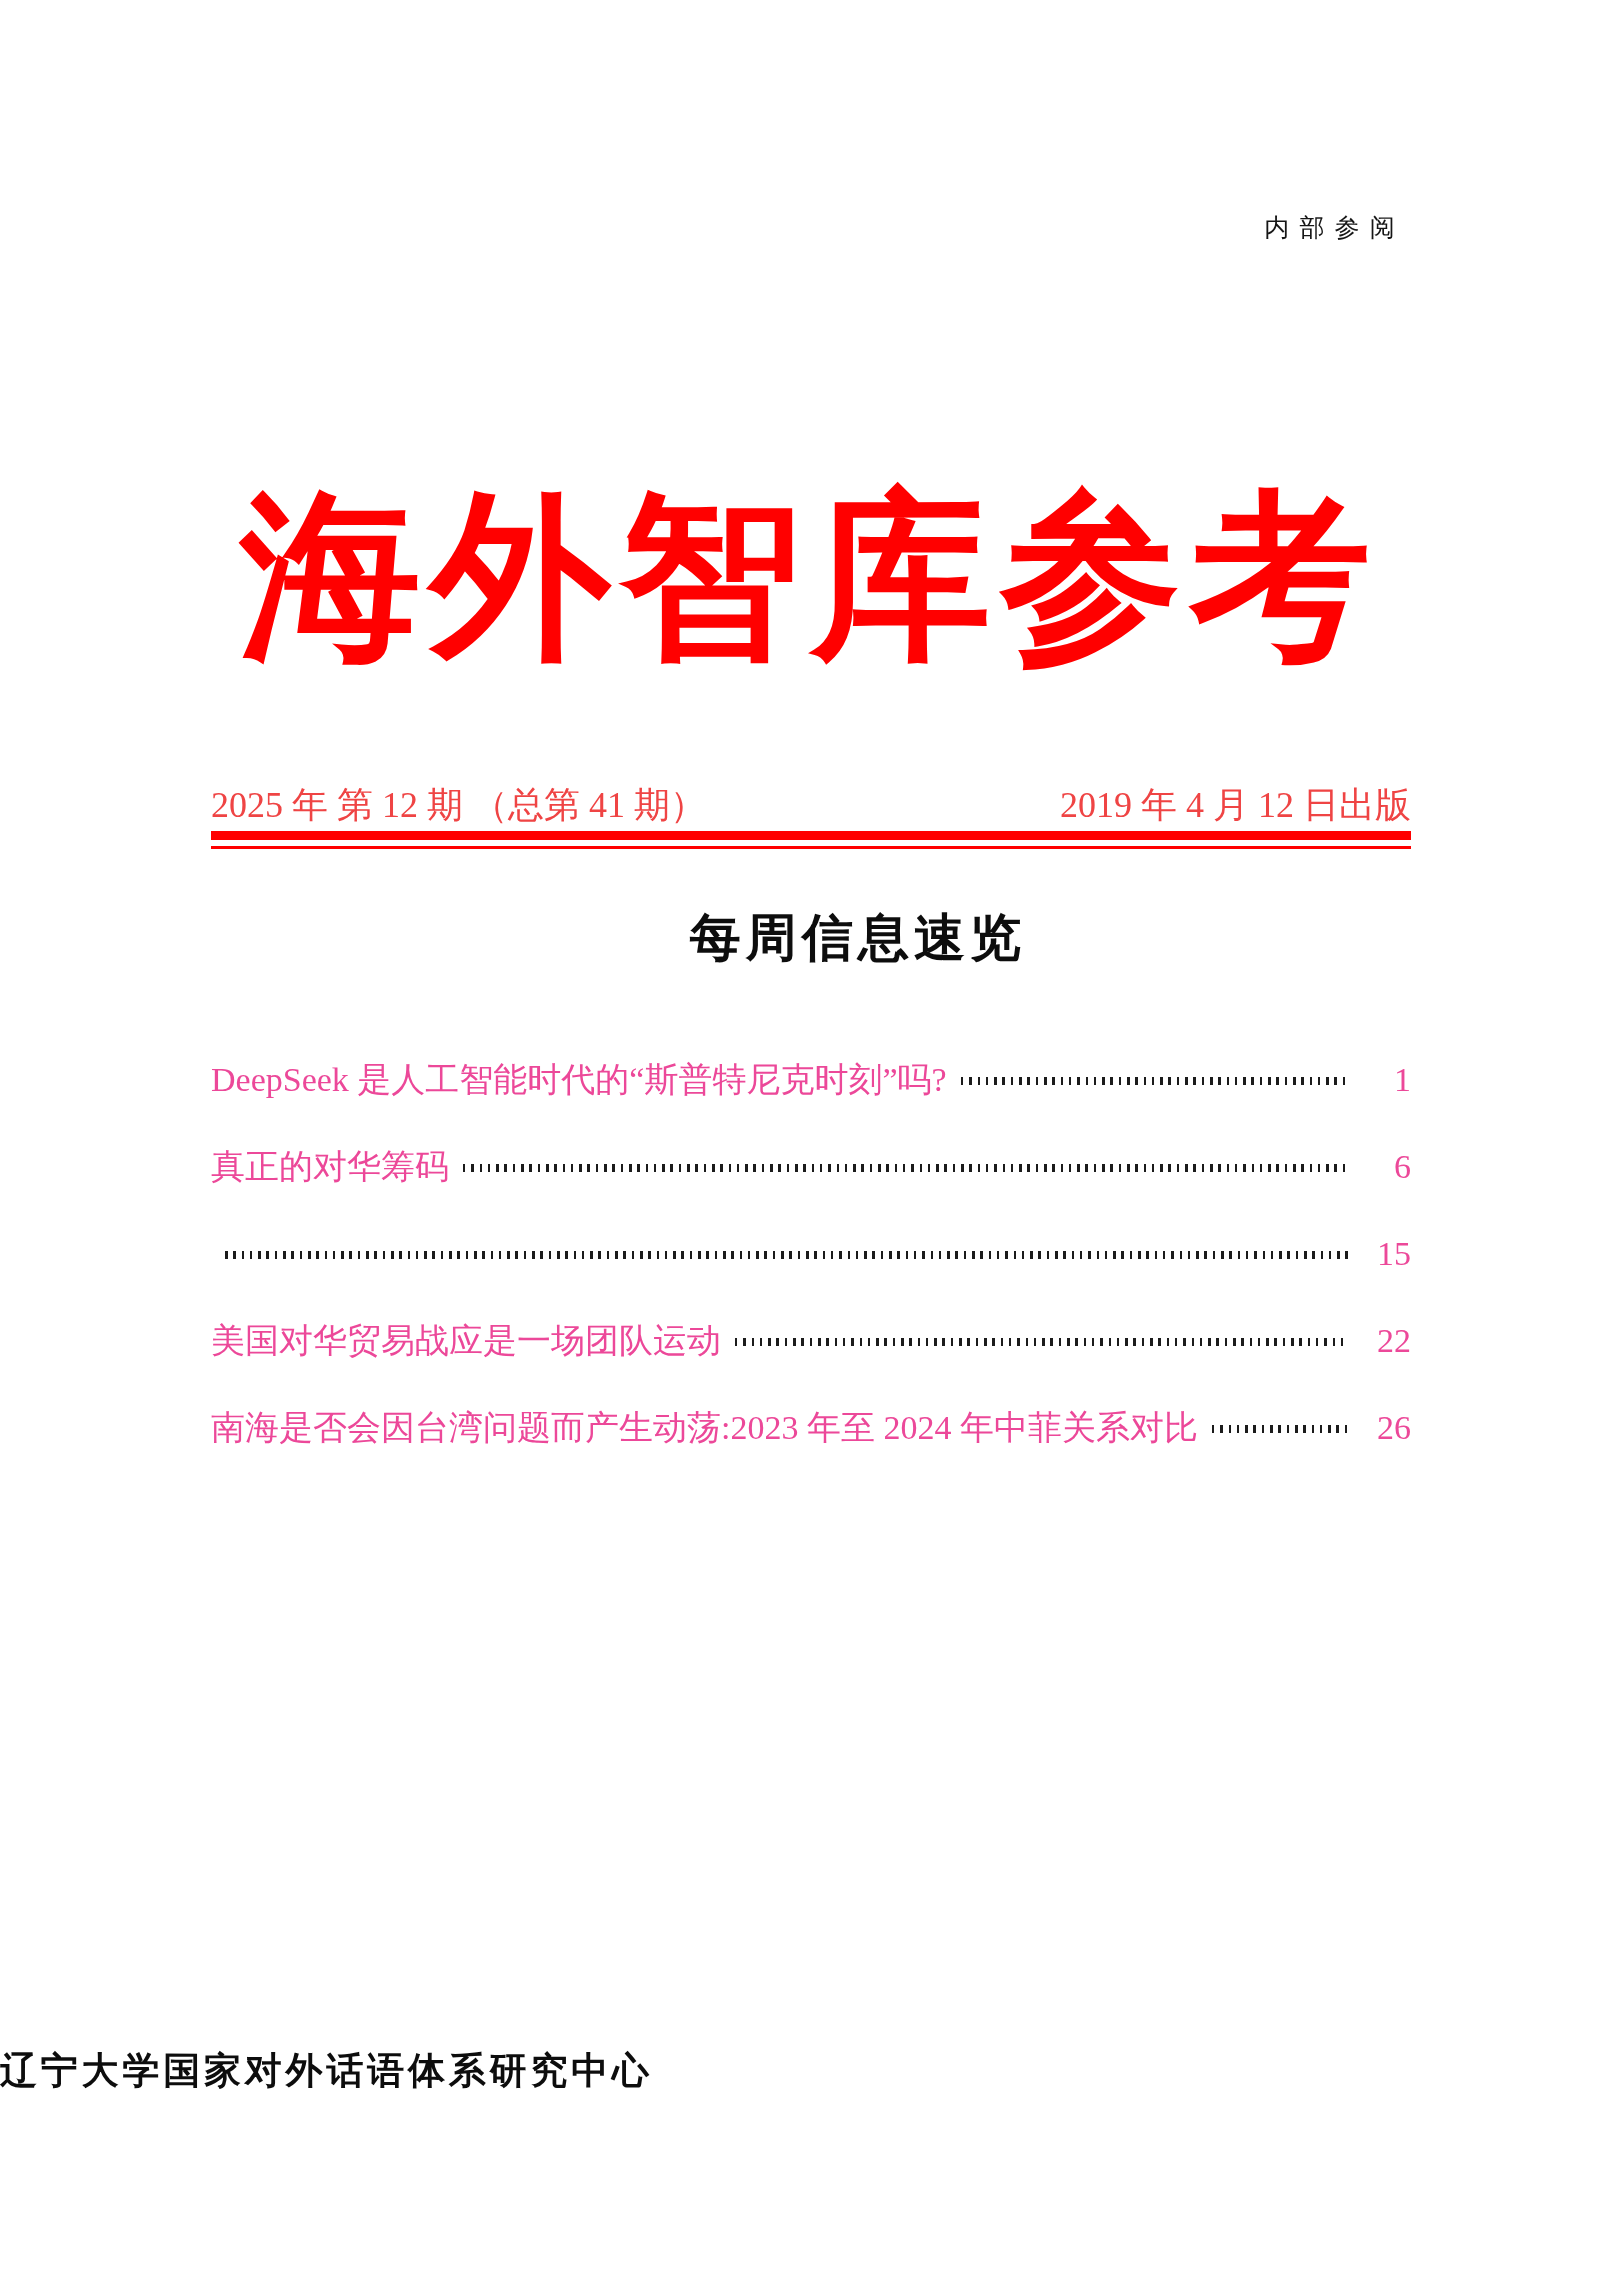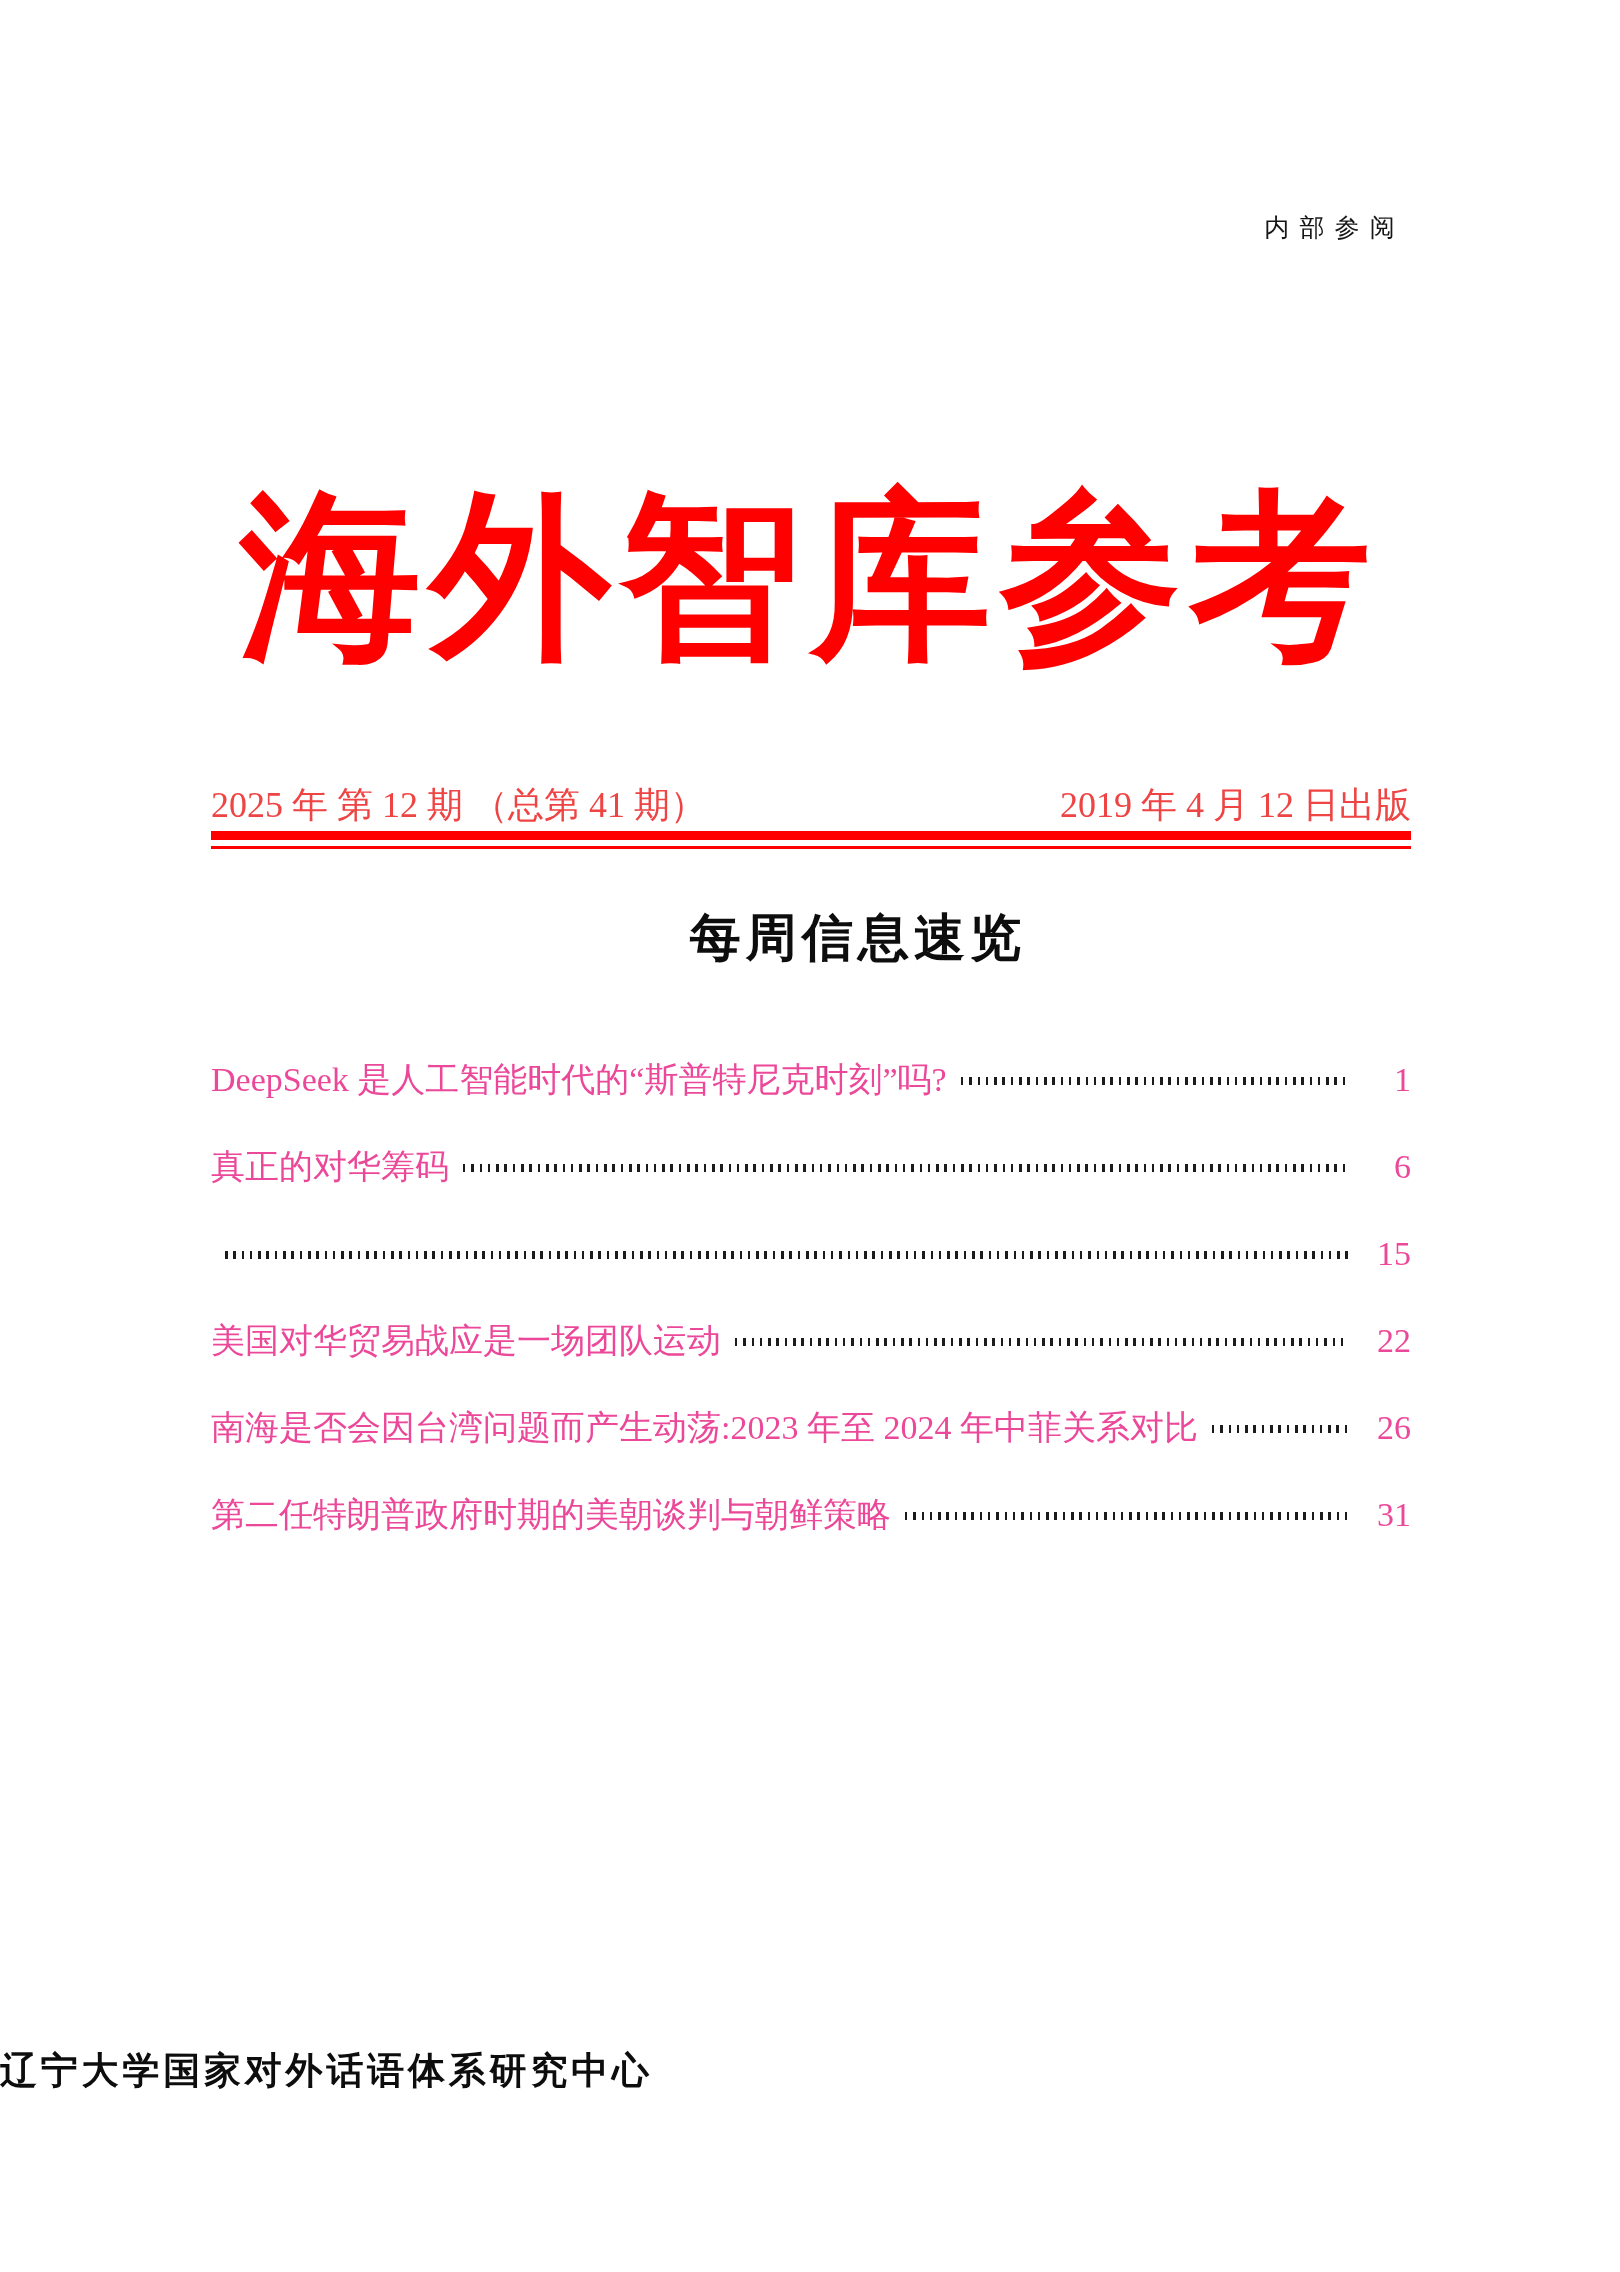--- a/index.html
+++ b/index.html
@@ -176,21 +176,16 @@
       <span class="leader"></span>
       <span class="toc-page">22</span>
     </div>
 
     <div class="toc-row">
       <span class="toc-title">南海是否会因台湾问题而产生动荡:2023 年至 2024 年中菲关系对比</span>
       <span class="leader"></span>
       <span class="toc-page">26</span>
     </div>
 
-    <div class="toc-row">
-      <span class="toc-title">第二任特朗普政府时期的美朝谈判与朝鲜策略</span>
-      <span class="leader"></span>
-      <span class="toc-page">31</span>
-    </div>
   </div>
 
 <div class="footer">辽宁大学国家对外话语体系研究中心</div>
 
 
 </body></html>

